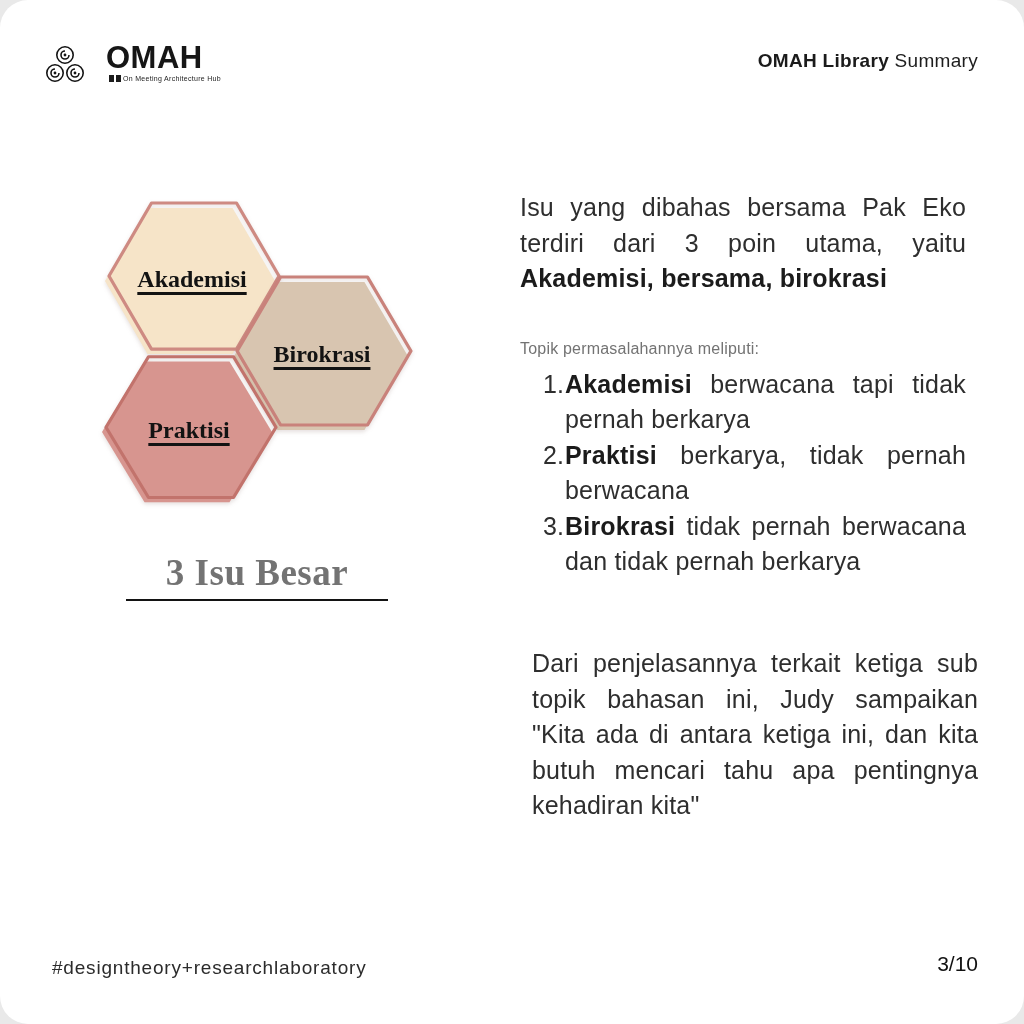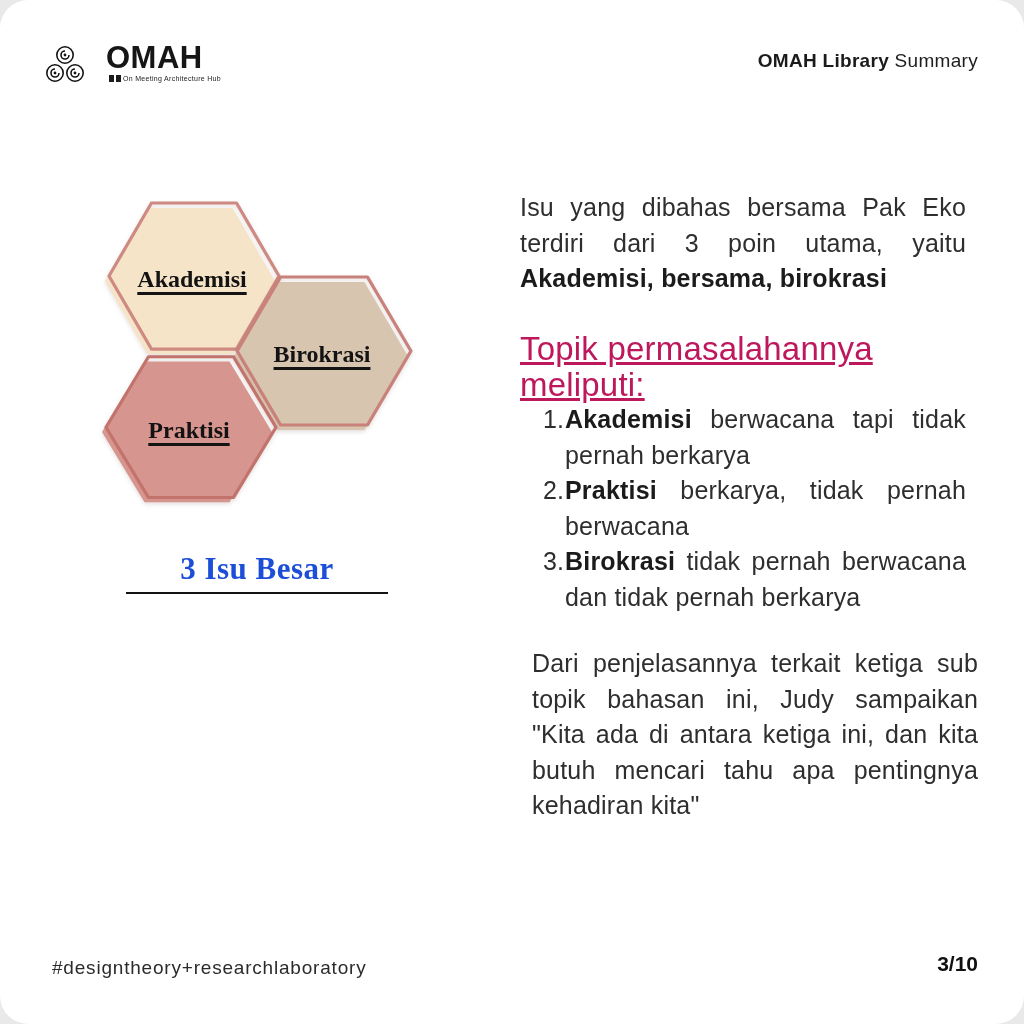--- a/index.html
+++ b/index.html
@@ -27,36 +27,36 @@
     display:flex;align-items:center;justify-content:center;
     font-family:"Liberation Serif",serif;font-weight:700;font-size:24px;color:#131313;
     text-decoration:underline;text-decoration-thickness:2.5px;text-underline-offset:5px;
   }
   .hex-akademisi{left:4px;top:2px;}
   .hex-birokrasi{left:132px;top:76px;}
   .hex-praktisi{left:1px;top:156px;}
   
   .diagram-title{
     position:absolute;left:126px;top:551px;width:262px;text-align:center;
-    font-family:"Liberation Serif",serif;font-weight:700;font-size:31px;color:#1d4ed8;
+    font-family:"Liberation Serif",serif;font-weight:700;font-size:37px;color:#737373;
     border-bottom:2.5px solid #131313;padding-bottom:5px;letter-spacing:.5px;
   }
   
   .body-text{font-size:25px;line-height:35.5px;letter-spacing:.2px;text-align:justify;color:#2e2e2e;margin:0;}
   .b{font-weight:700;color:#1b1b1b;}
   .left-par{position:absolute;left:45px;top:646px;width:428px;line-height:36px;}
   .intro{position:absolute;left:520px;top:190px;width:446px;}
   .list-block{position:absolute;left:520px;top:331px;width:446px;}
-  .list-heading{font-size:33px;line-height:35.5px;letter-spacing:.2px;color:#be185d;text-decoration:underline;}
+  .list-heading{font-size:16px;line-height:35.5px;letter-spacing:.2px;color:#737373;}
   .list-item{position:relative;padding-left:45px;font-size:25px;line-height:35.5px;letter-spacing:.2px;text-align:justify;color:#2e2e2e;}
   .list-item .num{position:absolute;left:23px;font-weight:400;}
   .closing{position:absolute;left:532px;top:646px;width:446px;}
   
   .hashtag{position:absolute;left:52px;top:957px;font-size:19px;letter-spacing:.8px;color:#2b2b2b;}
-  .page-num{position:absolute;right:46px;top:952px;font-size:21px;font-weight:700;color:#111;}
+  .page-num{position:absolute;right:46px;top:952px;font-size:21px;font-weight:400;color:#111;}
 </style>
 </head>
 <body>
 
 <div class="page">
 
   <div class="logo">
     <svg class="logo-icon" width="42" height="44" viewBox="0 0 42 44" fill="none">
       <g stroke="#141414" stroke-width="1.6" fill="none">
         <circle cx="21" cy="11" r="8.2"></circle>

